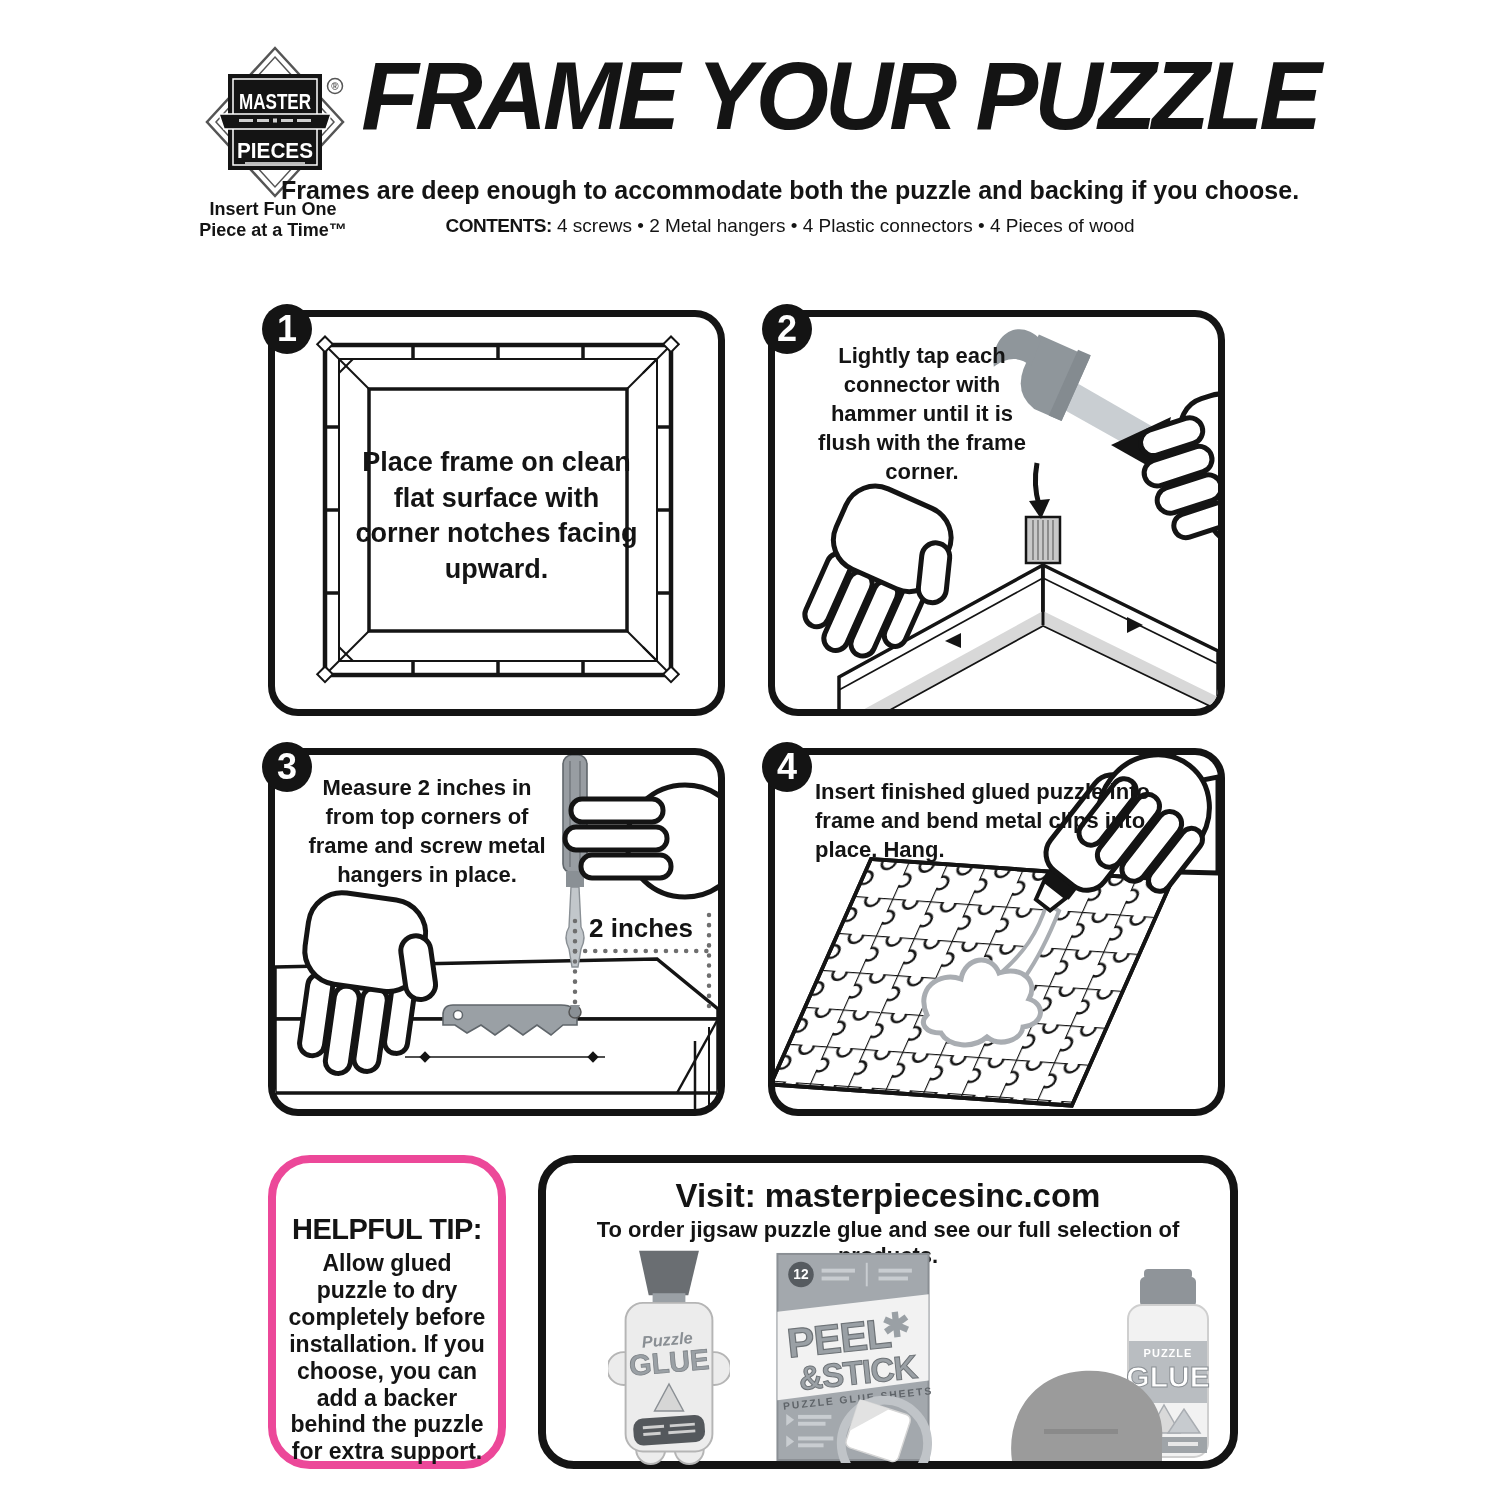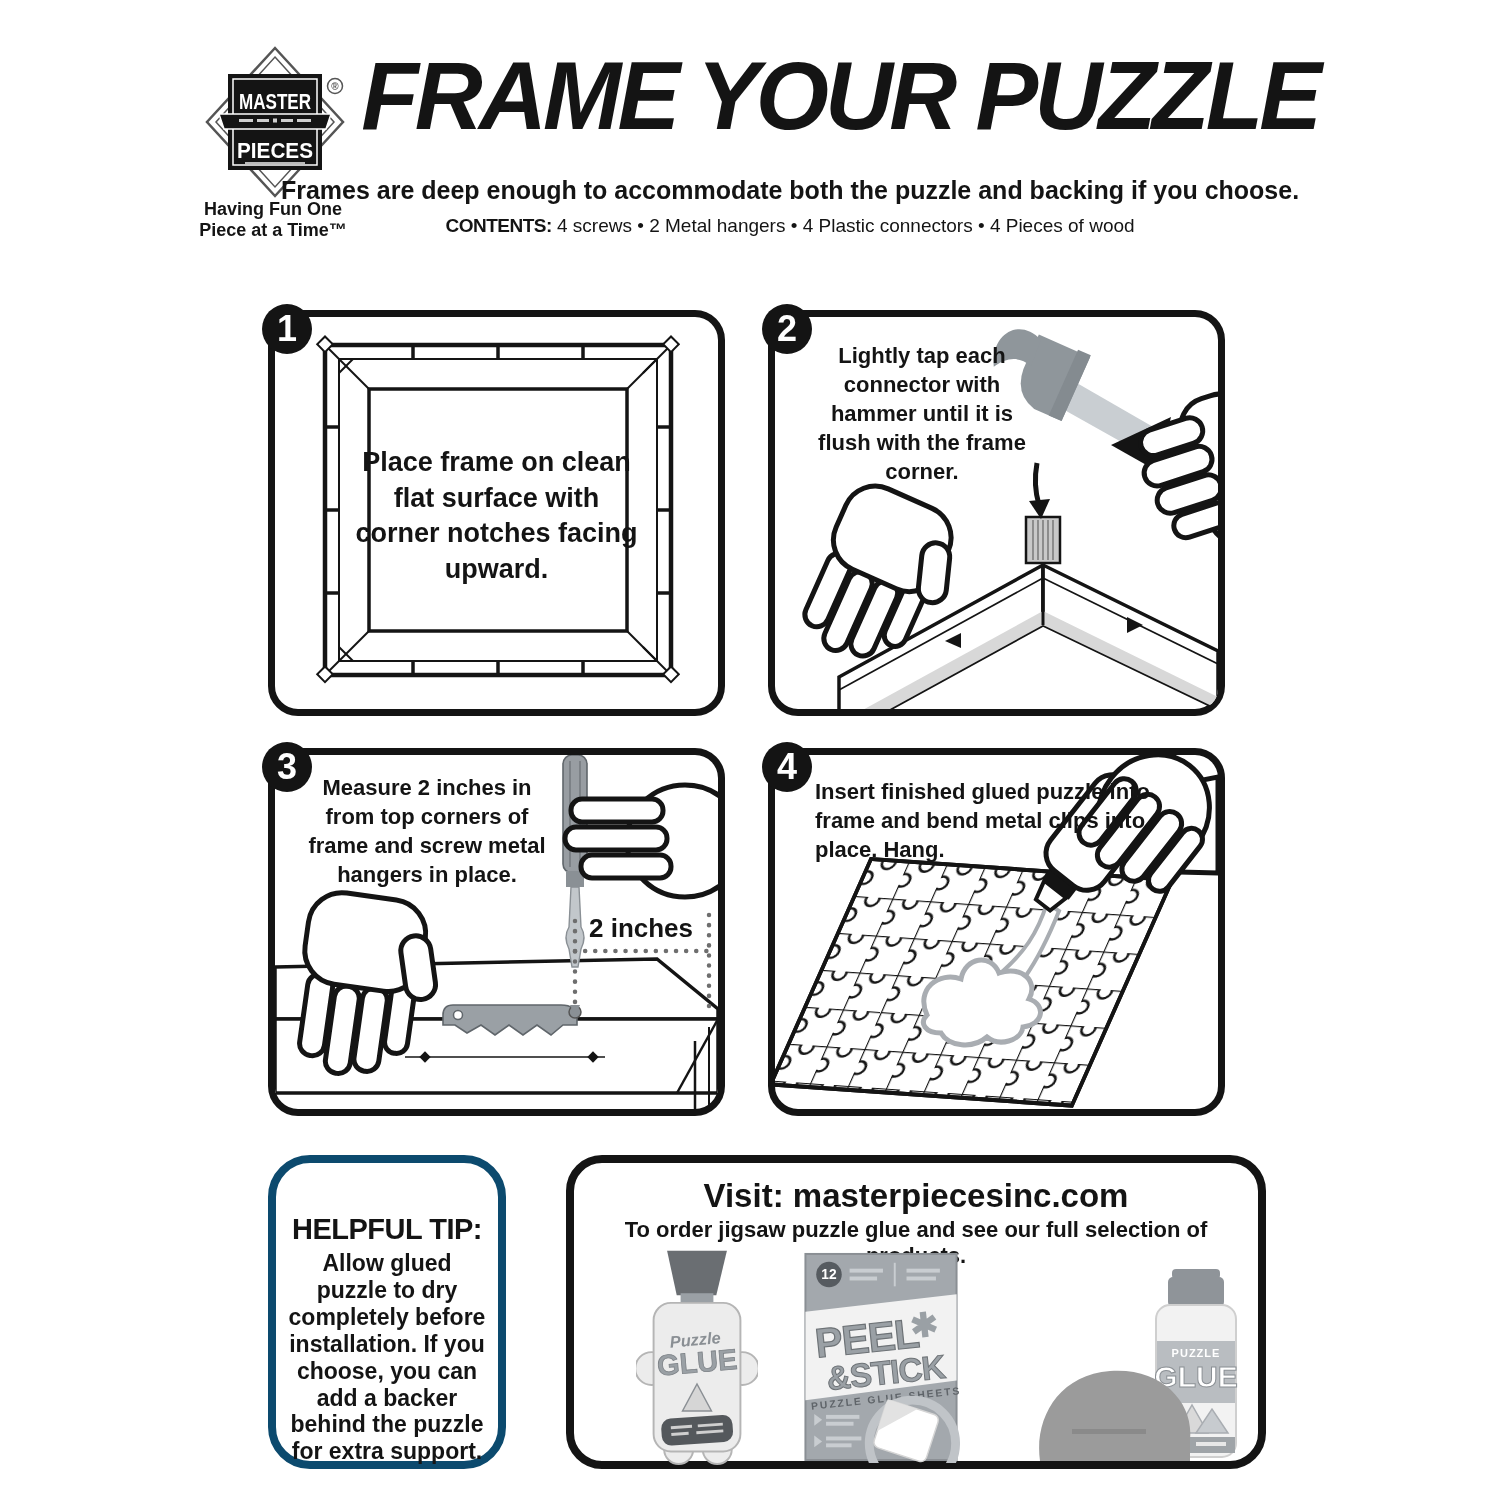--- a/index.html
+++ b/index.html
@@ -35,25 +35,25 @@
   }
   .ill { position:absolute; left:0; top:0; right:0; bottom:0; border-radius:20px; overflow:hidden; }
   .step-text { position:absolute; z-index:2; font-weight:bold; font-size:22px; line-height:1.32; }
   #panel1 .step-text { left:80px; top:128px; width:283px; text-align:center; font-size:27px; }
   #panel2 .step-text { left:28px; top:24px; width:238px; text-align:center; }
   #panel3 .step-text { left:26px; top:18px; width:252px; text-align:center; }
   #panel4 .step-text { left:40px; top:22px; width:350px; text-align:left; }
   .measure-label { position:absolute; z-index:2; left:293px; top:158px; width:146px; text-align:center; font-weight:bold; font-size:26px; }
 
   
-  #tipbox { left:268px; top:1155px; width:238px; height:314px; position:absolute; box-sizing:border-box; border:8px solid #0c4a6e; border-radius:42px; background:#fff; }
+  #tipbox { left:268px; top:1155px; width:238px; height:314px; position:absolute; box-sizing:border-box; border:8px solid #ec4899; border-radius:42px; background:#fff; }
   .tip-heading { margin:50px 10px 4px 10px; text-align:center; font-size:29px; font-weight:bold; letter-spacing:-0.5px; }
   .tip-body { margin:2px 12px; text-align:center; font-size:23px; font-weight:bold; line-height:1.17; }
 
-  #visitbox { left:566px; top:1155px; width:700px; height:314px; position:absolute; box-sizing:border-box; border:8px solid #141414; border-radius:36px; background:#fff; }
+  #visitbox { left:538px; top:1155px; width:700px; height:314px; position:absolute; box-sizing:border-box; border:8px solid #141414; border-radius:36px; background:#fff; }
   .visit-title { margin-top:14px; text-align:center; font-size:33px; font-weight:bold; }
   .visit-sub { margin-top:2px; text-align:center; font-size:22px; font-weight:bold; }
   .product { position:absolute; }
 
   svg text { font-family:"Liberation Sans", sans-serif; }
   .hand rect, .hand ellipse { fill:#ffffff; stroke:#141414; stroke-width:5; }
 </style>
 </head>
 <body>
 
@@ -73,21 +73,21 @@
         <rect x="76" y="73" width="12" height="3"></rect>
         <rect x="92" y="73" width="14" height="3"></rect>
     </g>
     <text x="70" y="112" fill="#fff" font-size="22" font-weight="bold" text-anchor="middle" textLength="76" lengthAdjust="spacingAndGlyphs">PIECES</text>
     <rect x="40" y="116" width="60" height="2" fill="#bbb"></rect>
     <circle cx="130" cy="40" r="7.5" fill="#fff" stroke="#555" stroke-width="1.5"></circle>
     <text x="130" y="44" fill="#555" font-size="10" font-weight="bold" text-anchor="middle">®</text>
   </svg>
 
   <div class="abs tagline">
-    <div>Having Fun One</div>
+    <div>Insert Fun One</div>
     <div>Piece at a Time™</div>
   </div>
 
   <div class="abs title">FRAME YOUR PUZZLE</div>
   <div class="abs subtitle">Frames are deep enough to accommodate both the puzzle and backing if you choose.</div>
   <div class="abs contents">
     <b>CONTENTS:</b>
     <span>4 screws • 2 Metal hangers • 4 Plastic connectors • 4 Pieces of wood</span>
   </div>
 

